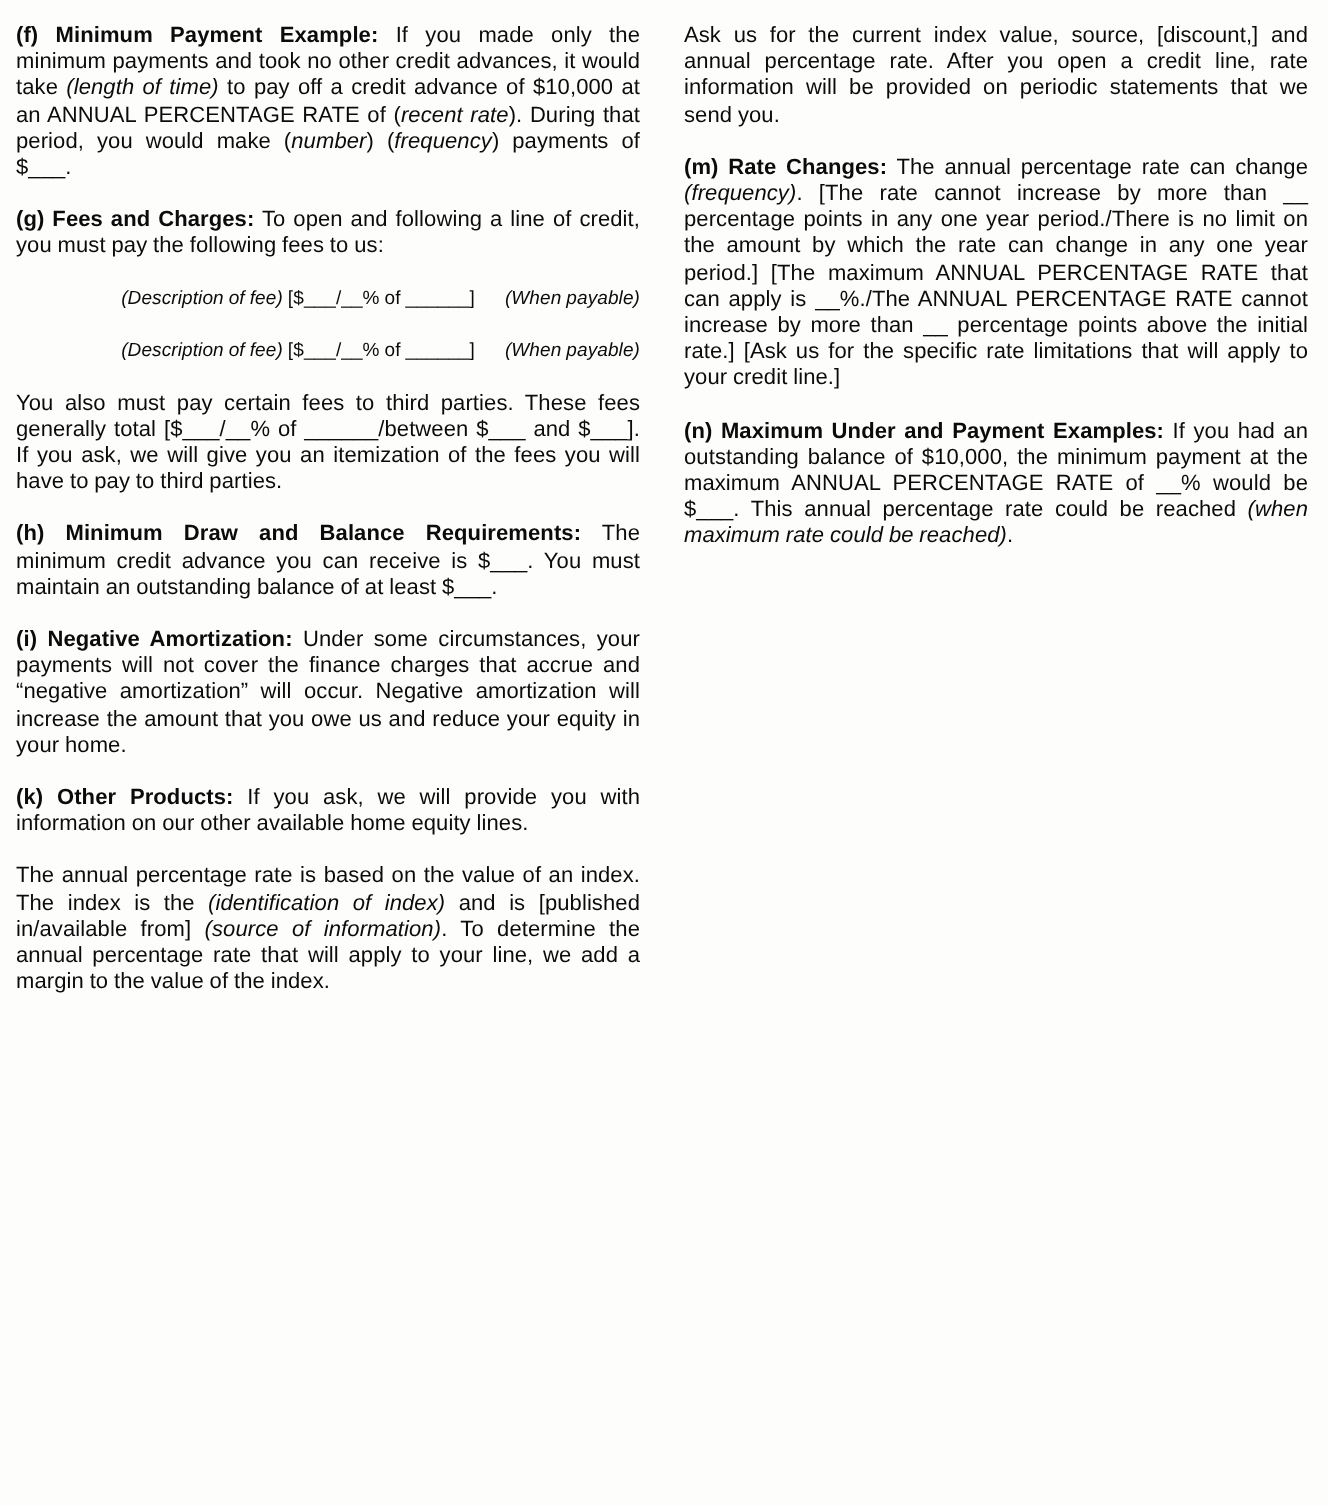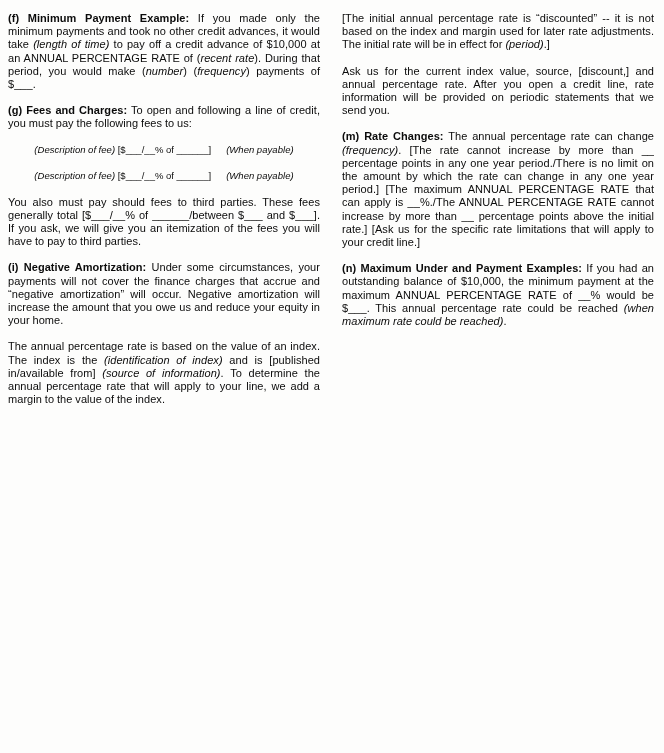--- a/index.html
+++ b/index.html
@@ -30,38 +30,39 @@
     font-size: 11px;
     line-height: 13.2px;
     margin: 0 0 13px 0;
     text-align: justify;
     letter-spacing: 0.05px;
     word-spacing: -0.2px;
   }
   .para.small {
     font-size: 9.5px;
     line-height: 12px;
-    text-align: center;
+    text-align: right;
     margin-bottom: 14px;
   }
   .seg-b { font-weight: bold; }
   .seg-i { font-style: italic; }
 </style>
 </head>
 <body>
 
 <div class="page">
   <div class="column">
       <p class="para"><span class="seg-b">(f) Minimum Payment Example:</span><span> If you made only the minimum payments and took no other credit advances, it would take </span><span class="seg-i">(length of time)</span><span> to pay off a credit advance of $10,000 at an ANNUAL PERCENTAGE RATE of (</span><span class="seg-i">recent rate</span><span>). During that period, you would make (</span><span class="seg-i">number</span><span>) (</span><span class="seg-i">frequency</span><span>) payments of $___.</span></p>
       <p class="para"><span class="seg-b">(g) Fees and Charges:</span><span> To open and following a line of credit, you must pay the following fees to us:</span></p>
       <p class="para small"><span class="seg-i">(Description of fee)</span><span> [$___/__% of ______]&nbsp;&nbsp;&nbsp;&nbsp;&nbsp; </span><span class="seg-i">(When payable)</span></p>
       <p class="para small"><span class="seg-i">(Description of fee)</span><span> [$___/__% of ______]&nbsp;&nbsp;&nbsp;&nbsp;&nbsp; </span><span class="seg-i">(When payable)</span></p>
-      <p class="para"><span>You also must pay should fees to third parties. These fees generally total [$___/__% of ______/between $___ and $___]. If you ask, we will give you an itemization of the fees you will have to pay to third parties.</span></p>
+      <p class="para"><span>You also must pay certain fees to third parties. These fees generally total [$___/__% of ______/between $___ and $___]. If you ask, we will give you an itemization of the fees you will have to pay to third parties.</span></p>
+      <p class="para"><span class="seg-b">(h) Minimum Draw and Balance Requirements:</span><span> The minimum credit advance you can receive is $___.  You must maintain an outstanding balance of at least $___.</span></p>
       <p class="para"><span class="seg-b">(i) Negative Amortization:</span><span> Under some circumstances, your payments will not cover the finance charges that accrue and “negative amortization” will occur. Negative amortization will increase the amount that you owe us and reduce your equity in your home.</span></p>
+      <p class="para"><span class="seg-b">(k) Other Products:</span><span> If you ask, we will provide you with information on our other available home equity lines.</span></p>
       <p class="para"><span>The annual percentage rate is based on the value of an index. The index is the </span><span class="seg-i">(identification of index)</span><span> and is [published in/available from] </span><span class="seg-i">(source of information)</span><span>. To determine the annual percentage rate that will apply to your line, we add a margin to the value of the index.</span></p>
     </div>
   <div class="column">
-      <p class="para"><span>[The initial annual percentage rate is “discounted” -- it is not based on the index and margin used for later rate adjustments. The initial rate will be in effect for </span><span class="seg-i">(period)</span><span>.]</span></p>
       <p class="para"><span>Ask us for the current index value, source, [discount,] and annual percentage rate. After you open a credit line, rate information will be provided on periodic statements that we send you.</span></p>
       <p class="para"><span class="seg-b">(m) Rate Changes:</span><span> The annual percentage rate can change </span><span class="seg-i">(frequency)</span><span>. [The rate cannot increase by more than __ percentage points in any one year period./There is no limit on the amount by which the rate can change in any one year period.] [The maximum ANNUAL PERCENTAGE RATE that can apply is __%./The ANNUAL PERCENTAGE RATE cannot increase by more than __ percentage points above the initial rate.] [Ask us for the specific rate limitations that will apply to your credit line.]</span></p>
       <p class="para"><span class="seg-b">(n) Maximum Under and Payment Examples:</span><span> If you had an outstanding balance of $10,000, the minimum payment at the maximum ANNUAL PERCENTAGE RATE of __% would be $___. This annual percentage rate could be reached </span><span class="seg-i">(when maximum rate could be reached)</span><span>.</span></p>
     </div>
 </div>
 
 </body></html>

